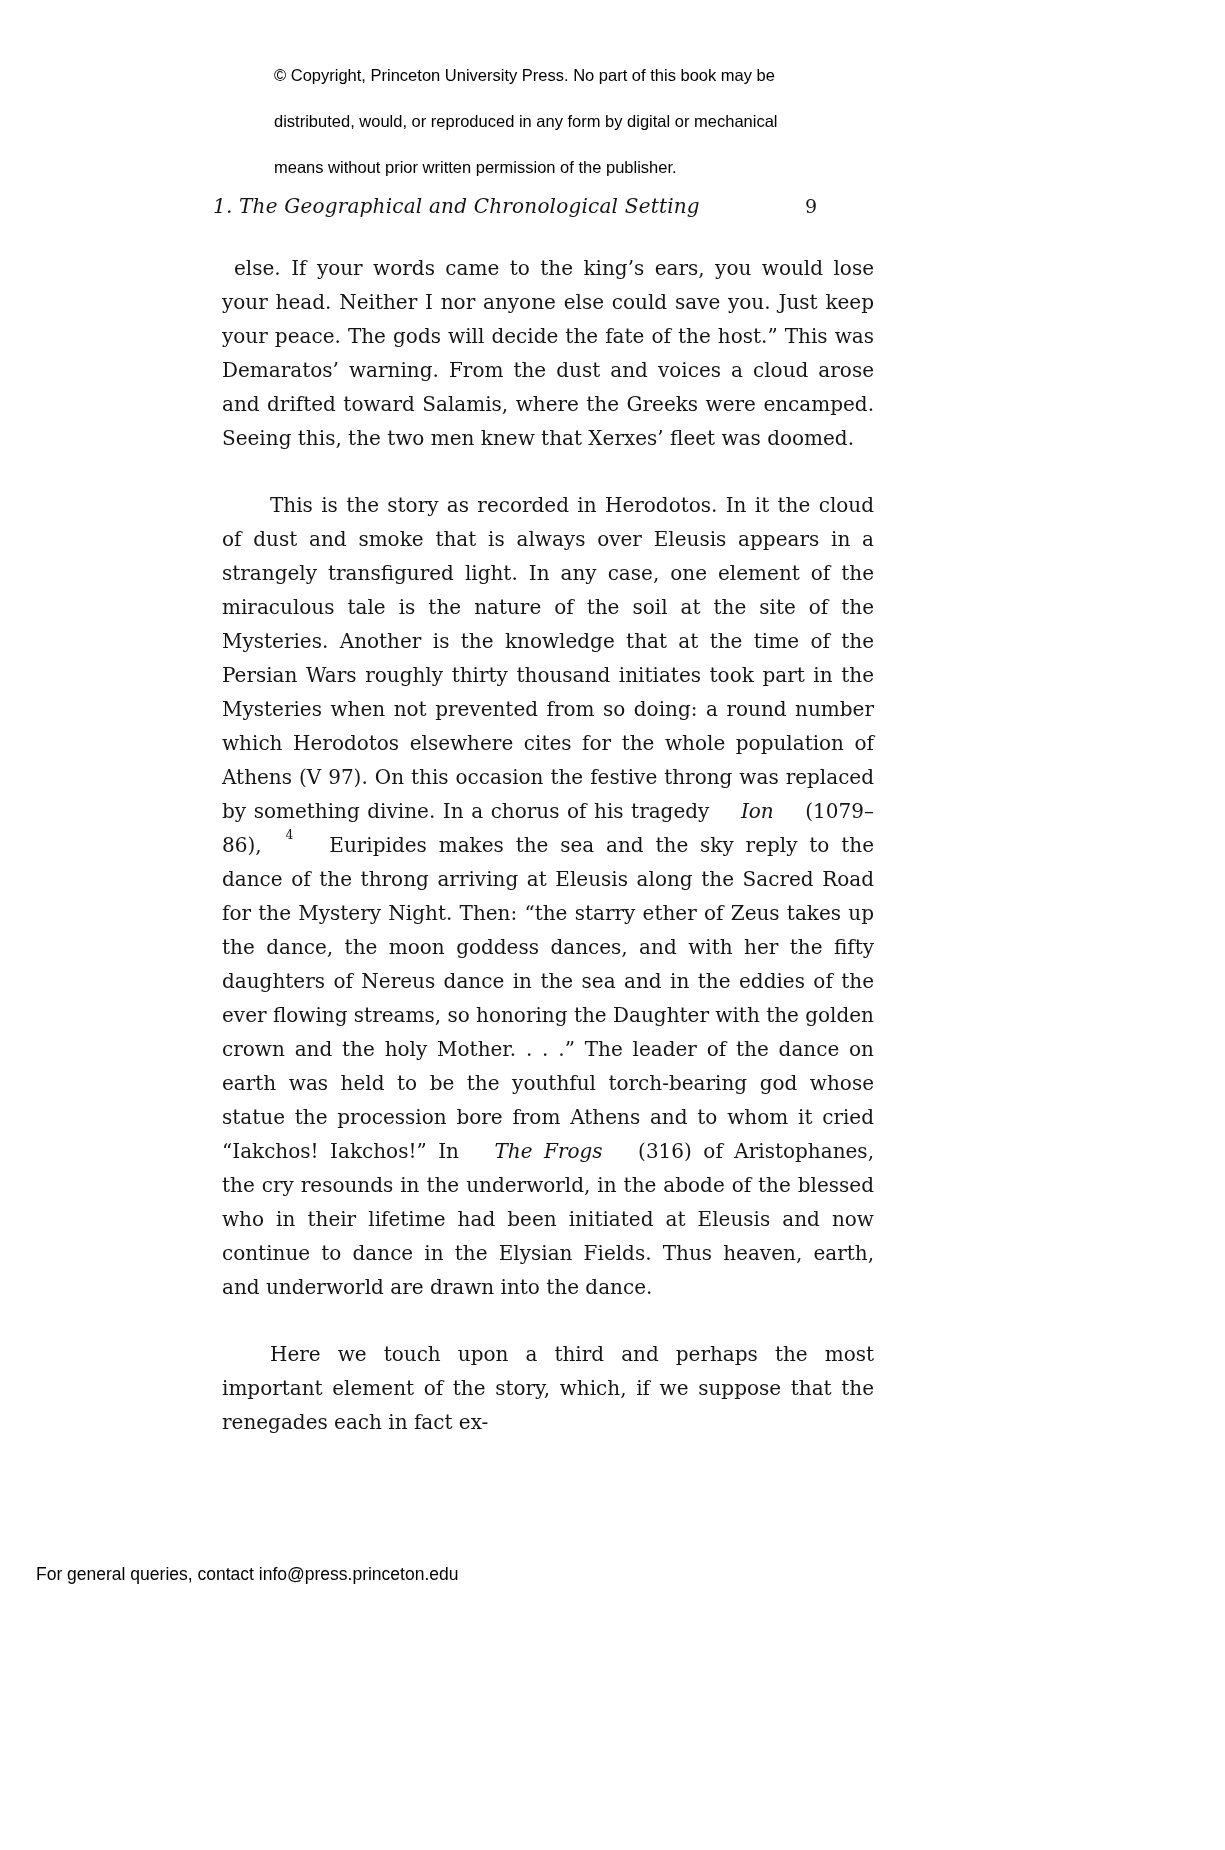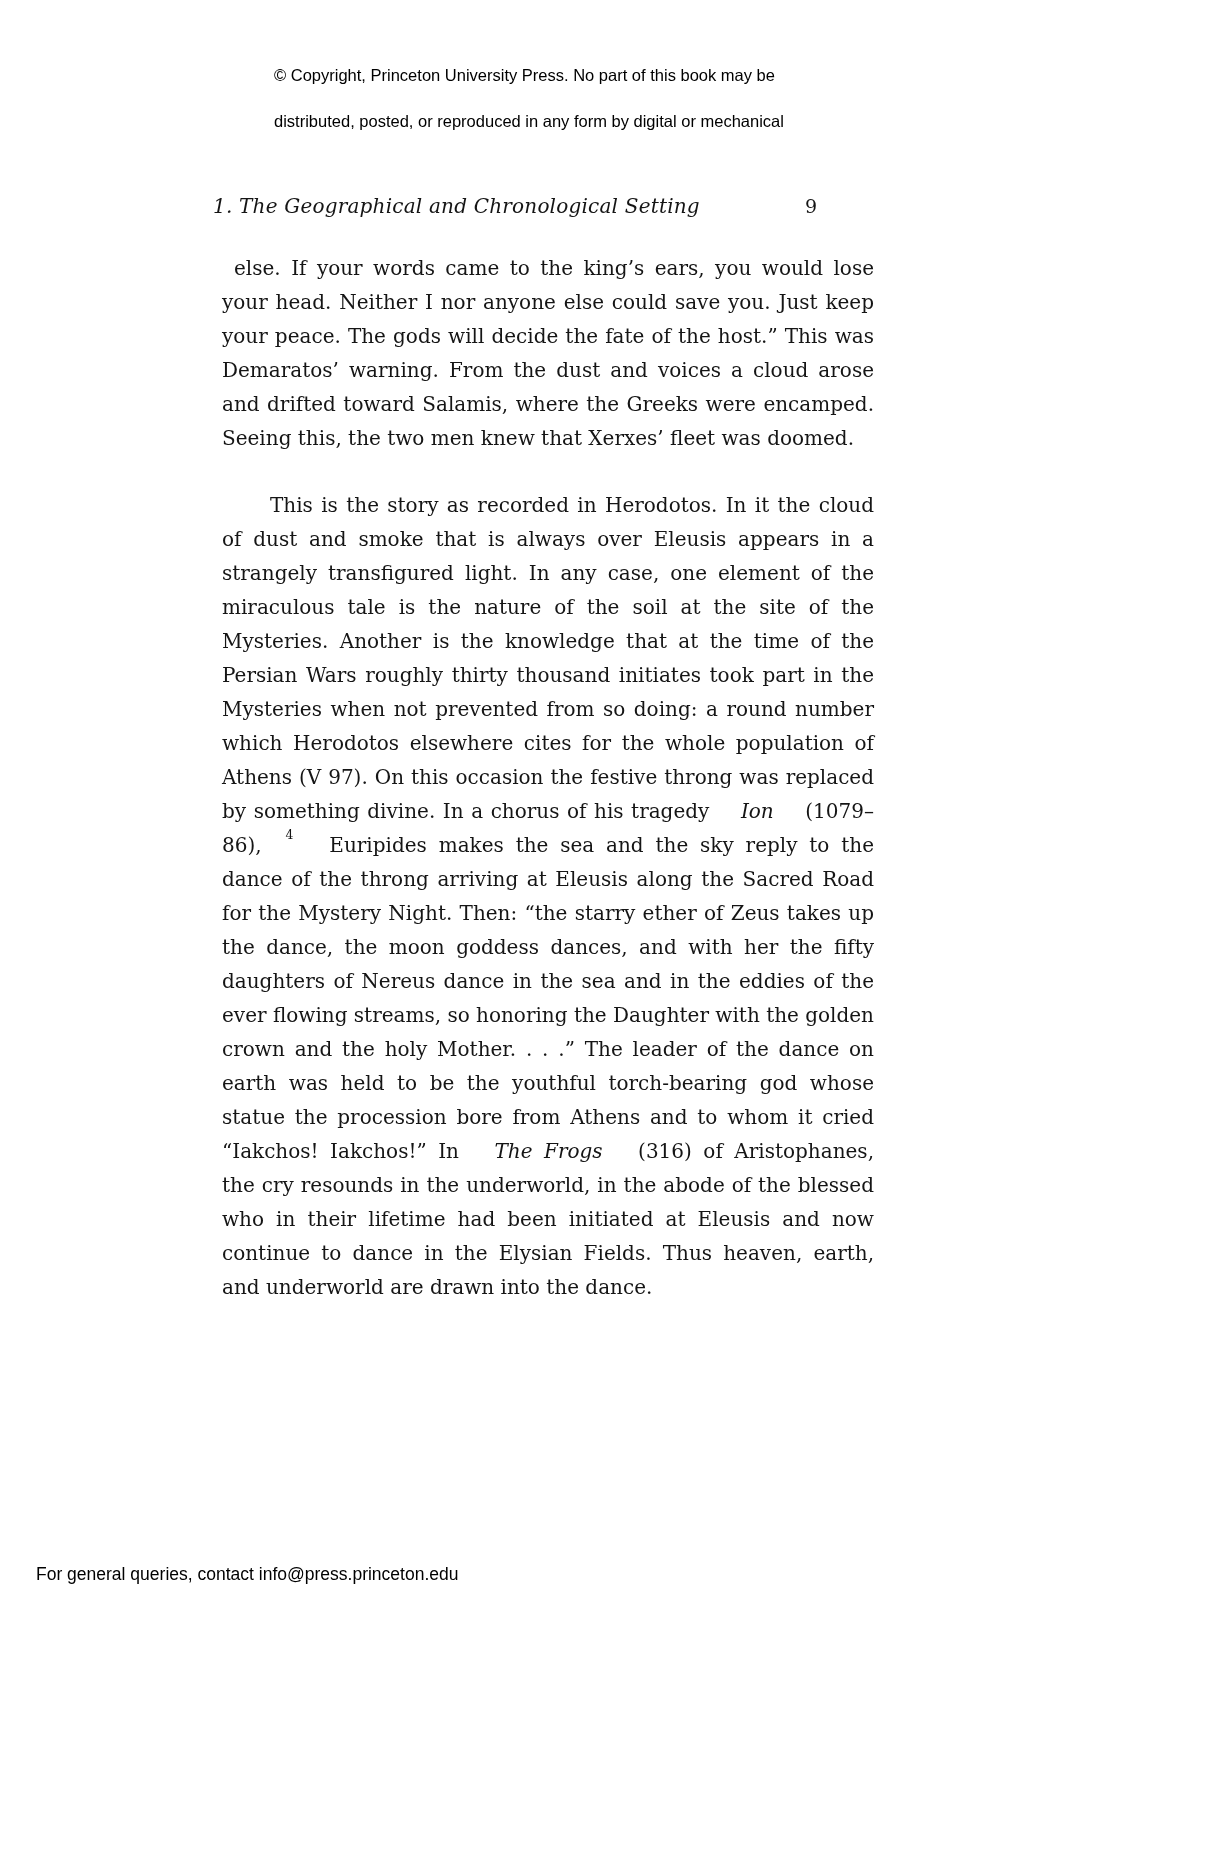--- a/index.html
+++ b/index.html
@@ -72,28 +72,30 @@
     color: #000000;
   }
 </style>
 </head>
 <body>
 
 <div class="page" style="background: rgb(255, 255, 255); color: rgb(21, 21, 21);">
 
   <div class="copyright">
     <span class="cr-line">© Copyright, Princeton University Press. No part of this book may be</span>
-    <span class="cr-line">distributed, posted, or reproduced in any form by digital or mechanical</span>
+    <span class="cr-line">distributed, would, or reproduced in any form by digital or mechanical</span>
+    <span class="cr-line">means without prior written permission of the publisher.</span>
   </div>
 
   <div class="header-row">
     <span class="chapter-title">1. The Geographical and Chronological Setting</span>
     <span class="page-number">9</span>
   </div>
 
   <div class="body-text">
       <p class=""><span>else. If your words came to the king’s ears, you would lose your head. Neither I nor anyone else could save you. Just keep your peace. The gods will decide the fate of the host.” This was Demaratos’ warning. From the dust and voices a cloud arose and drifted toward Salamis, where the Greeks were encamped. Seeing this, the two men knew that Xerxes’ fleet was doomed.</span></p>
       <p class="indent"><span>This is the story as recorded in Herodotos. In it the cloud of dust and smoke that is always over Eleusis appears in a strangely transfigured light. In any case, one element of the miraculous tale is the nature of the soil at the site of the Mysteries. Another is the knowledge that at the time of the Persian Wars roughly thirty thousand initiates took part in the Mysteries when not prevented from so doing: a round number which Herodotos elsewhere cites for the whole population of Athens (V 97). On this occasion the festive throng was replaced by something divine. In a chorus of his tragedy </span><span class="italic">Ion</span><span> (1079–86),</span><sup>4</sup><span> Euripides makes the sea and the sky reply to the dance of the throng arriving at Eleusis along the Sacred Road for the Mystery Night. Then: “the starry ether of Zeus takes up the dance, the moon goddess dances, and with her the fifty daughters of Nereus dance in the sea and in the eddies of the ever flowing streams, so honoring the Daughter with the golden crown and the holy Mother. . . .” The leader of the dance on earth was held to be the youthful torch-bearing god whose statue the procession bore from Athens and to whom it cried “Iakchos! Iakchos!” In </span><span class="italic">The Frogs</span><span> (316) of Aristophanes, the cry resounds in the underworld, in the abode of the blessed who in their lifetime had been initiated at Eleusis and now continue to dance in the Elysian Fields. Thus heaven, earth, and underworld are drawn into the dance.</span></p>
+      <p class="indent"><span>Here we touch upon a third and perhaps the most important element of the story, which, if we suppose that the renegades each in fact ex-</span></p>
     </div>
 
   <div class="footer">For general queries, contact info@press.princeton.edu</div>
 
 </div>
 
 </body></html>

